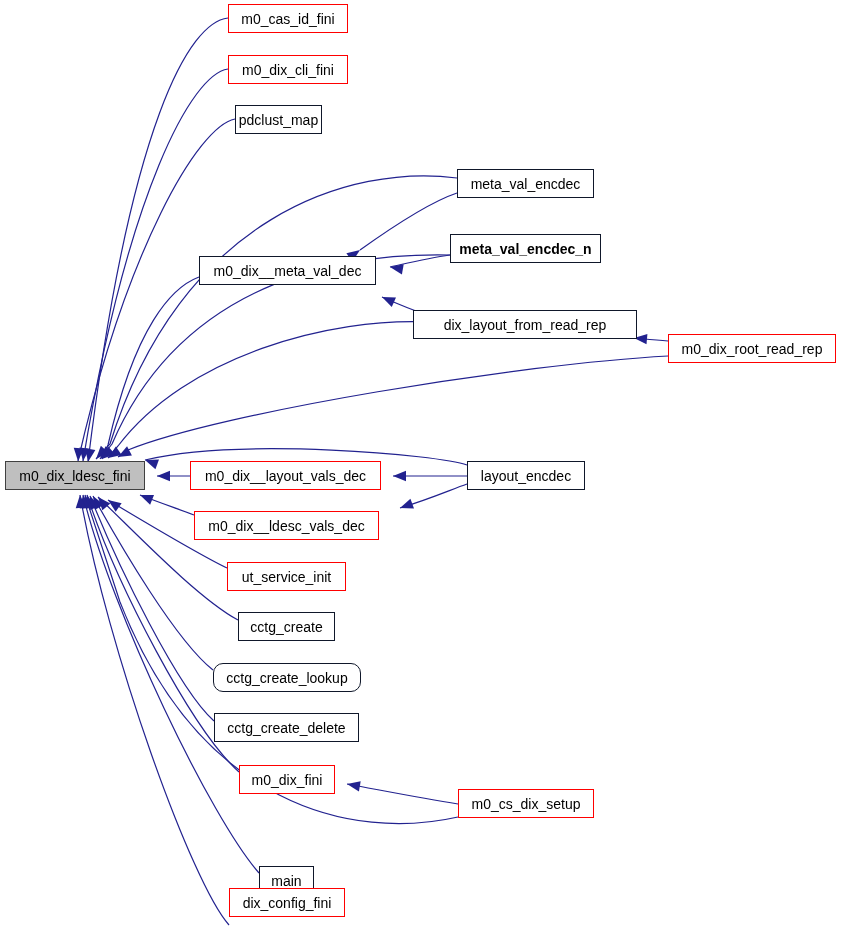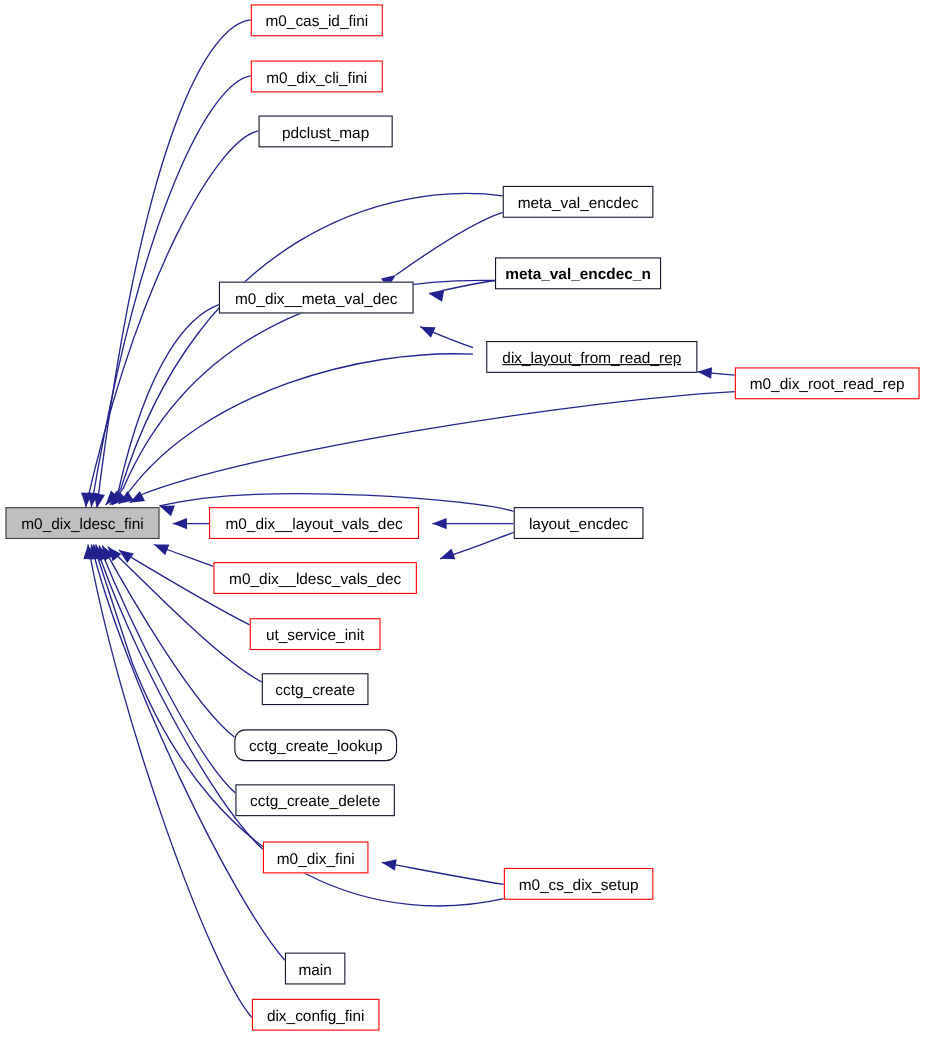--- a/index.html
+++ b/index.html
@@ -109,33 +109,33 @@
       <polygon points="347.00,784.00 360.71,781.14 358.90,791.38" fill="#22228f"></polygon>
     </svg>
 
   <div id="node-layer">
       <div class="node red" style="left: 228px; top: 4px; width: 120px; height: 29px;">
         <span class="lbl">m0_cas_id_fini</span>
       </div>
       <div class="node red" style="left: 228px; top: 55px; width: 120px; height: 29px;">
         <span class="lbl">m0_dix_cli_fini</span>
       </div>
-      <div class="node" style="left: 235px; top: 105px; width: 122px; height: 29px;">
+      <div class="node" style="left: 235px; top: 105px; width: 87px; height: 29px;">
         <span class="lbl">pdclust_map</span>
       </div>
       <div class="node" style="left: 457px; top: 169px; width: 137px; height: 29px;">
         <span class="lbl">meta_val_encdec</span>
       </div>
       <div class="node" style="left: 450px; top: 234px; width: 151px; height: 29px; font-weight: bold;">
         <span class="lbl">meta_val_encdec_n</span>
       </div>
       <div class="node" style="left: 199px; top: 256px; width: 177px; height: 29px;">
         <span class="lbl">m0_dix__meta_val_dec</span>
       </div>
-      <div class="node" style="left: 442px; top: 310px; width: 192px; height: 29px; text-decoration: underline;">
+      <div class="node" style="left: 413px; top: 310px; width: 224px; height: 29px;">
         <span class="lbl">dix_layout_from_read_rep</span>
       </div>
       <div class="node red" style="left: 668px; top: 334px; width: 168px; height: 29px;">
         <span class="lbl">m0_dix_root_read_rep</span>
       </div>
       <div class="node focus" style="left: 5px; top: 461px; width: 140px; height: 29px;">
         <span class="lbl">m0_dix_ldesc_fini</span>
       </div>
       <div class="node red" style="left: 190px; top: 461px; width: 191px; height: 29px;">
         <span class="lbl">m0_dix__layout_vals_dec</span>
@@ -160,18 +160,18 @@
       </div>
       <div class="node red" style="left: 239px; top: 765px; width: 96px; height: 29px;">
         <span class="lbl">m0_dix_fini</span>
       </div>
       <div class="node red" style="left: 458px; top: 789px; width: 136px; height: 29px;">
         <span class="lbl">m0_cs_dix_setup</span>
       </div>
       <div class="node" style="left: 259px; top: 866px; width: 55px; height: 29px;">
         <span class="lbl">main</span>
       </div>
-      <div class="node red" style="left: 229px; top: 908px; width: 116px; height: 29px;">
+      <div class="node red" style="left: 229px; top: 888px; width: 116px; height: 29px;">
         <span class="lbl">dix_config_fini</span>
       </div>
     </div>
 
 </div>
 
 </body></html>

